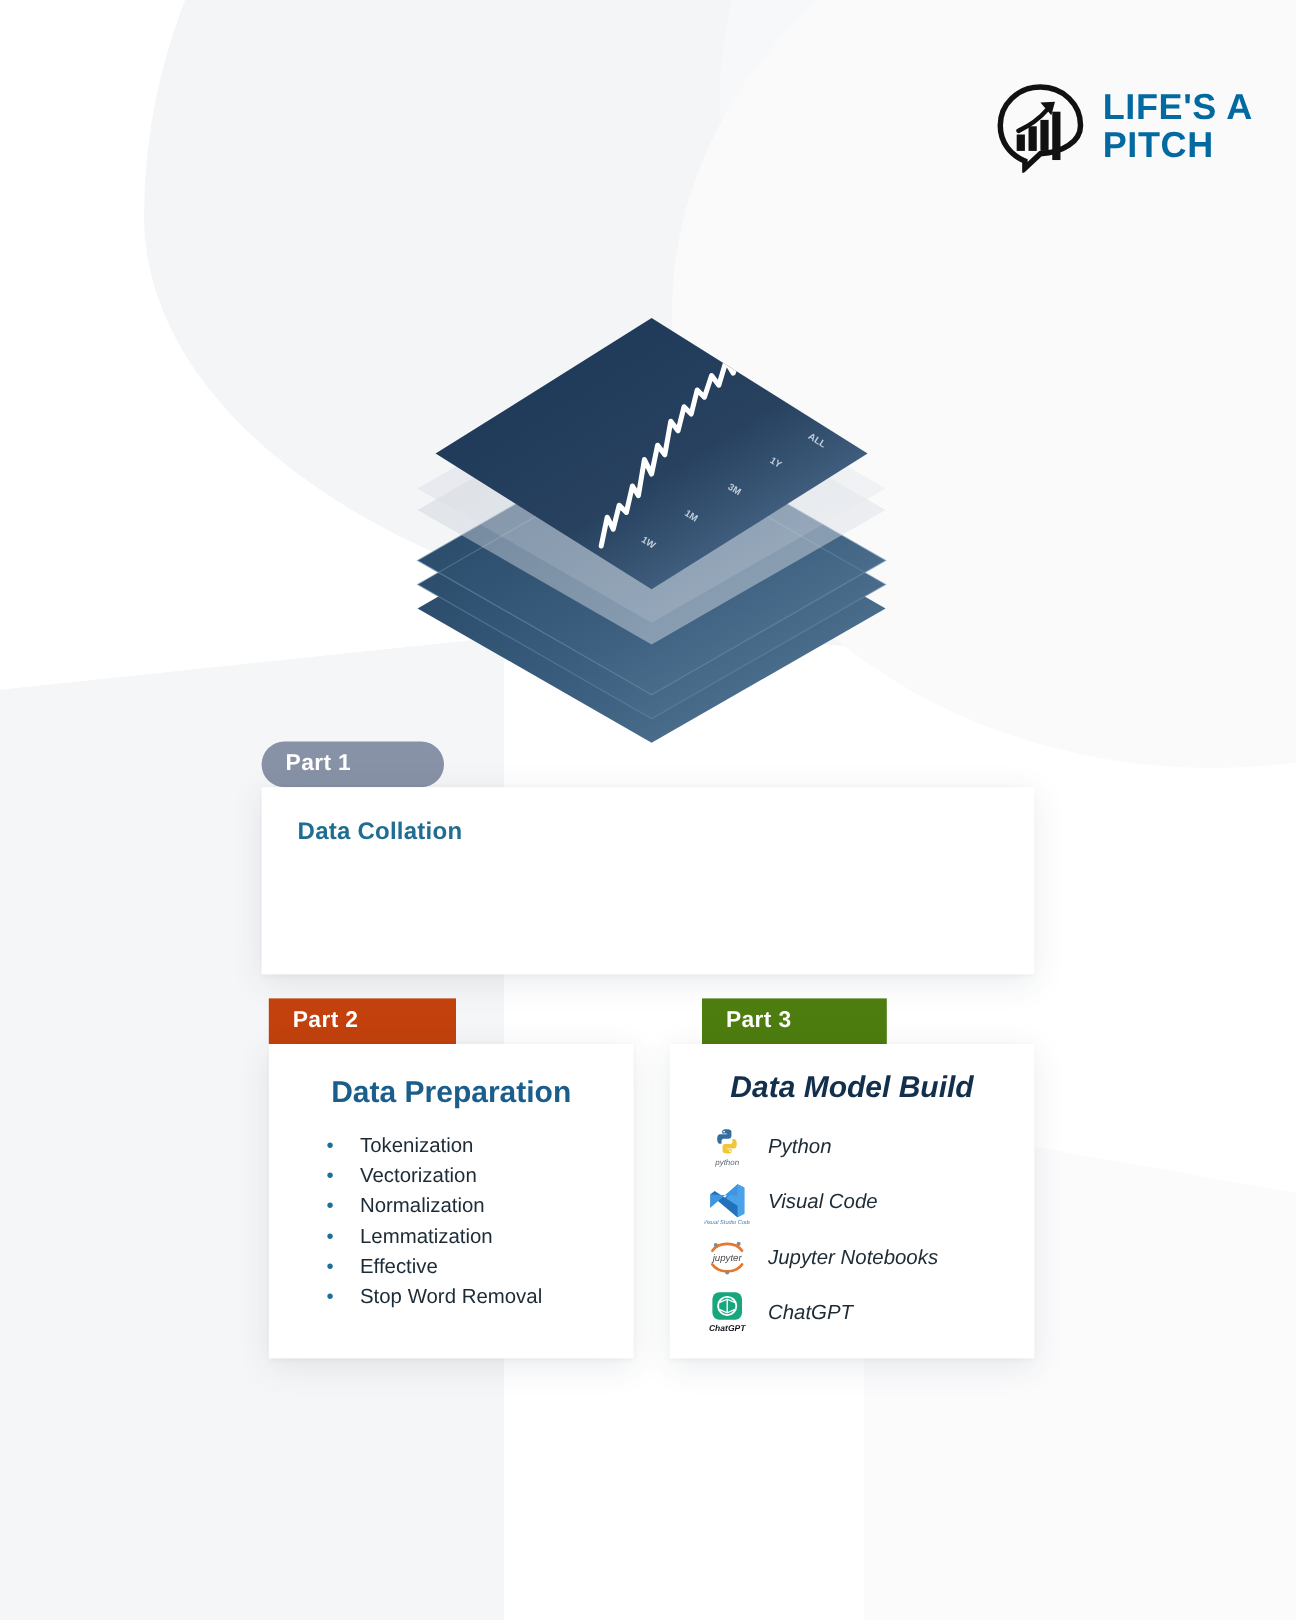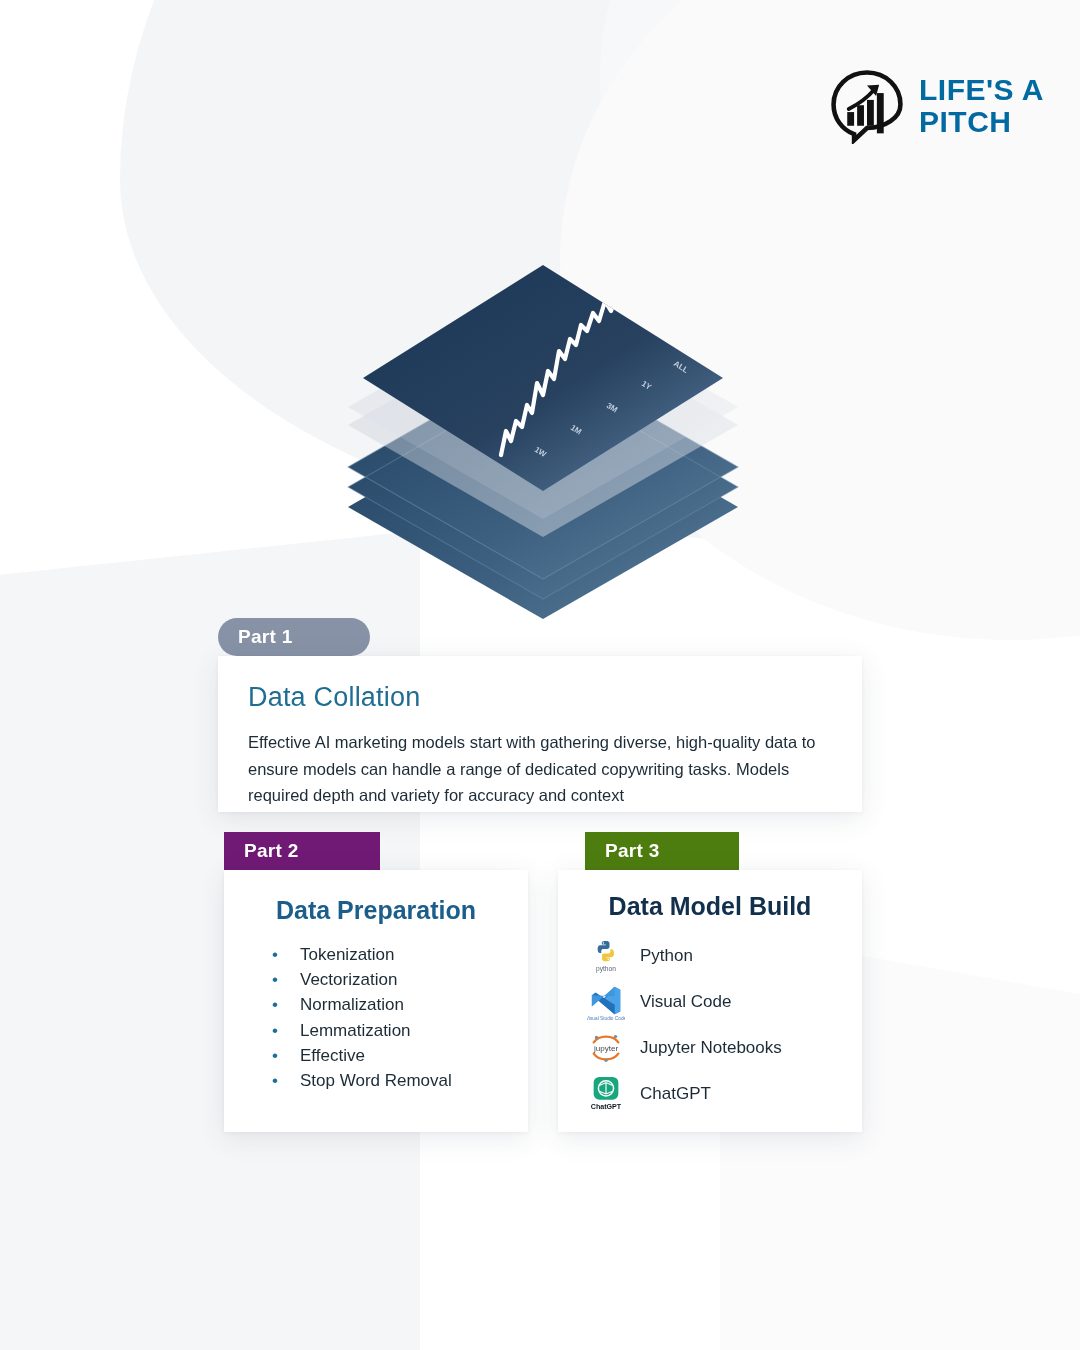--- a/index.html
+++ b/index.html
@@ -143,39 +143,39 @@
   #card-part-1 {
     left: 218px;
     top: 656px;
     width: 644px;
     height: 156px;
     padding: 26px 30px 0 30px;
     box-sizing: border-box;
   }
   #card-part-1 .card-title {
     color: #1f6d92;
-    font-size: 27px;
-    font-weight: normal;
+    font-size: 20px;
+    font-weight: bold;
     margin: 0 0 16px 0;
     letter-spacing: 0.2px;
   }
   #card-part-1 .card-body {
     color: #1c2b36;
     font-size: 16.5px;
     line-height: 1.62;
     margin: 0;
     max-width: 578px;
   }
 
   
   #tab-part-2 {
     left: 224px;
     top: 832px;
     width: 116px;
-    background: #701a75;
+    background: #c2410c;
   }
   #card-part-2 {
     left: 224px;
     top: 870px;
     width: 304px;
     height: 262px;
     padding: 26px 20px 0 20px;
     box-sizing: border-box;
   }
   #card-part-2 .card-title {
@@ -212,20 +212,21 @@
     width: 114px;
     background: #4d7c0f;
   }
   #card-part-3 {
     left: 558px;
     top: 870px;
     width: 304px;
     height: 262px;
     padding: 22px 20px 0 20px;
     box-sizing: border-box;
+    font-style: italic;
   }
   #card-part-3 .card-title {
     color: #122f4c;
     font-size: 25px;
     font-weight: bold;
     text-align: center;
     margin: 0 0 12px 0;
   }
   #tool-list {
     list-style: none;
@@ -333,21 +334,20 @@
   </svg>
 </div>
 
 <div id="content">
 
   <div class="tab" id="tab-part-1">
     <span>Part 1</span>
   </div>
   <div class="card" id="card-part-1">
     <h2 class="card-title">Data Collation</h2>
-    <p class="card-body">Effective AI marketing models start with gathering diverse, high-quality data to ensure models can handle a range of dedicated copywriting tasks. Models required depth and variety for accuracy and context</p>
   </div>
 
   <div class="tab" id="tab-part-2">
     <span>Part 2</span>
   </div>
   <div class="card" id="card-part-2">
     <h2 class="card-title">Data Preparation</h2>
     <ul id="prep-list">
       <li>
         <span class="bullet">•</span>

